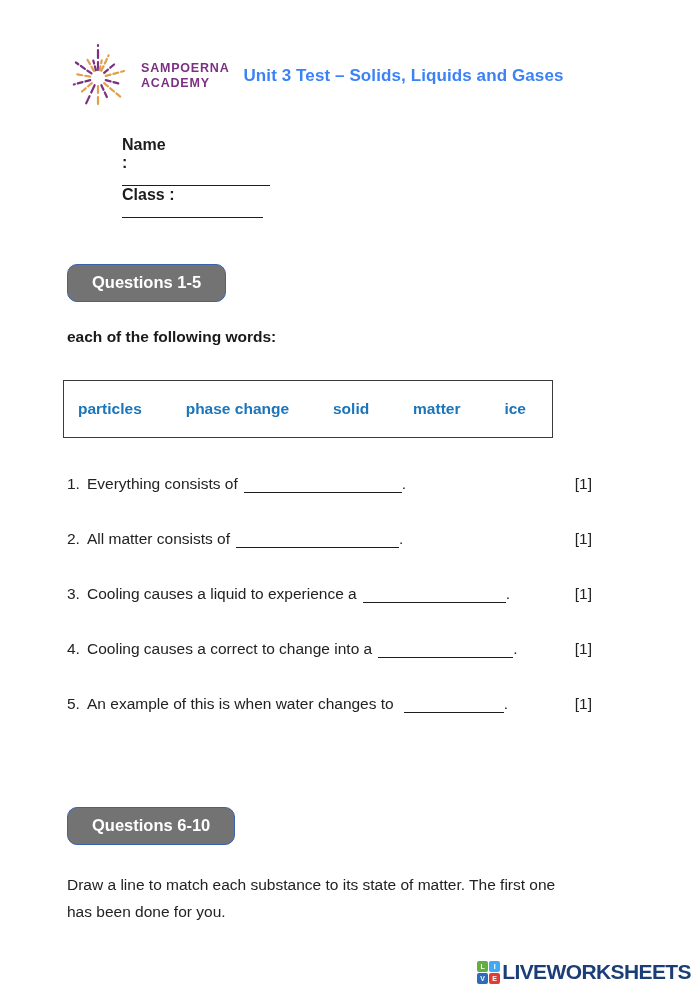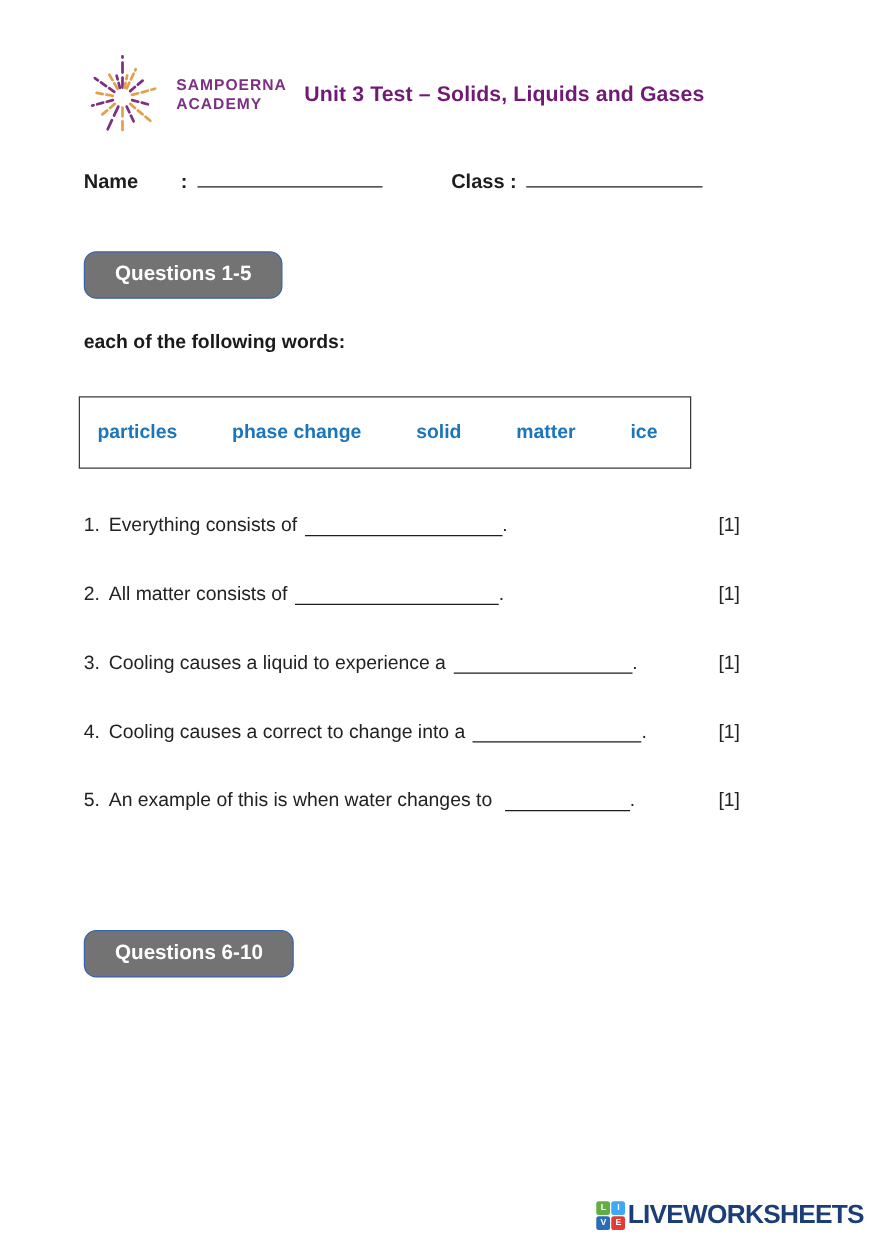--- a/index.html
+++ b/index.html
@@ -17,28 +17,28 @@
 
   
   .header { display: flex; align-items: center; height: 68px; }
   .logo { display: flex; align-items: center; }
   .logo-text {
     display: flex; flex-direction: column;
     font-size: 12.5px; font-weight: bold; letter-spacing: 0.8px;
     color: #7b3083; line-height: 1.2; margin-left: 2px;
   }
   .page-title {
-    font-size: 17px; font-weight: bold; color: #701a75;
+    font-size: 17px; font-weight: bold; color: #3b82f6;
     margin-left: 14px; white-space: nowrap; letter-spacing: 0.1px;
   }
 
   
   .name-row {
     margin-top: 26px; font-weight: bold; font-size: 16px;
-    display: flex; align-items: baseline; white-space: nowrap;
+    display: flex; align-items: baseline; white-space: nowrap; flex-direction: column;
   }
   .name-sep { margin-left: 34px; }
   .blank {
     display: inline-block;
     border-bottom: 1.6px solid #1d1d1d;
     height: 14px; vertical-align: -4px;
   }
   .name-blank { width: 148px; margin-left: 8px; }
   .class-label { margin-left: 55px; }
   .class-blank { width: 141px; margin-left: 8px; }
@@ -201,20 +201,24 @@
       <span class="q-text"><span>An example of this is when water changes to</span><span class="blank q-blank blank-q5"></span><span>.</span></span>
       <span class="q-mark">[1]</span>
     </div>
 
   </div>
 
   
   <div class="badge badge-2">Questions 6-10</div>
 
   
+  <div class="s2-para">
+    <div>Draw a line to match each substance to its state of matter. The first one</div>
+    <div>has been done for you.</div>
+  </div>
 
   
   <div class="footer">
     <div class="lw-icon">
       <span class="lw-sq lw-l">L</span>
       <span class="lw-sq lw-i">I</span>
       <span class="lw-sq lw-v">V</span>
       <span class="lw-sq lw-e">E</span>
     </div>
     <span class="lw-text">LIVEWORKSHEETS</span>

